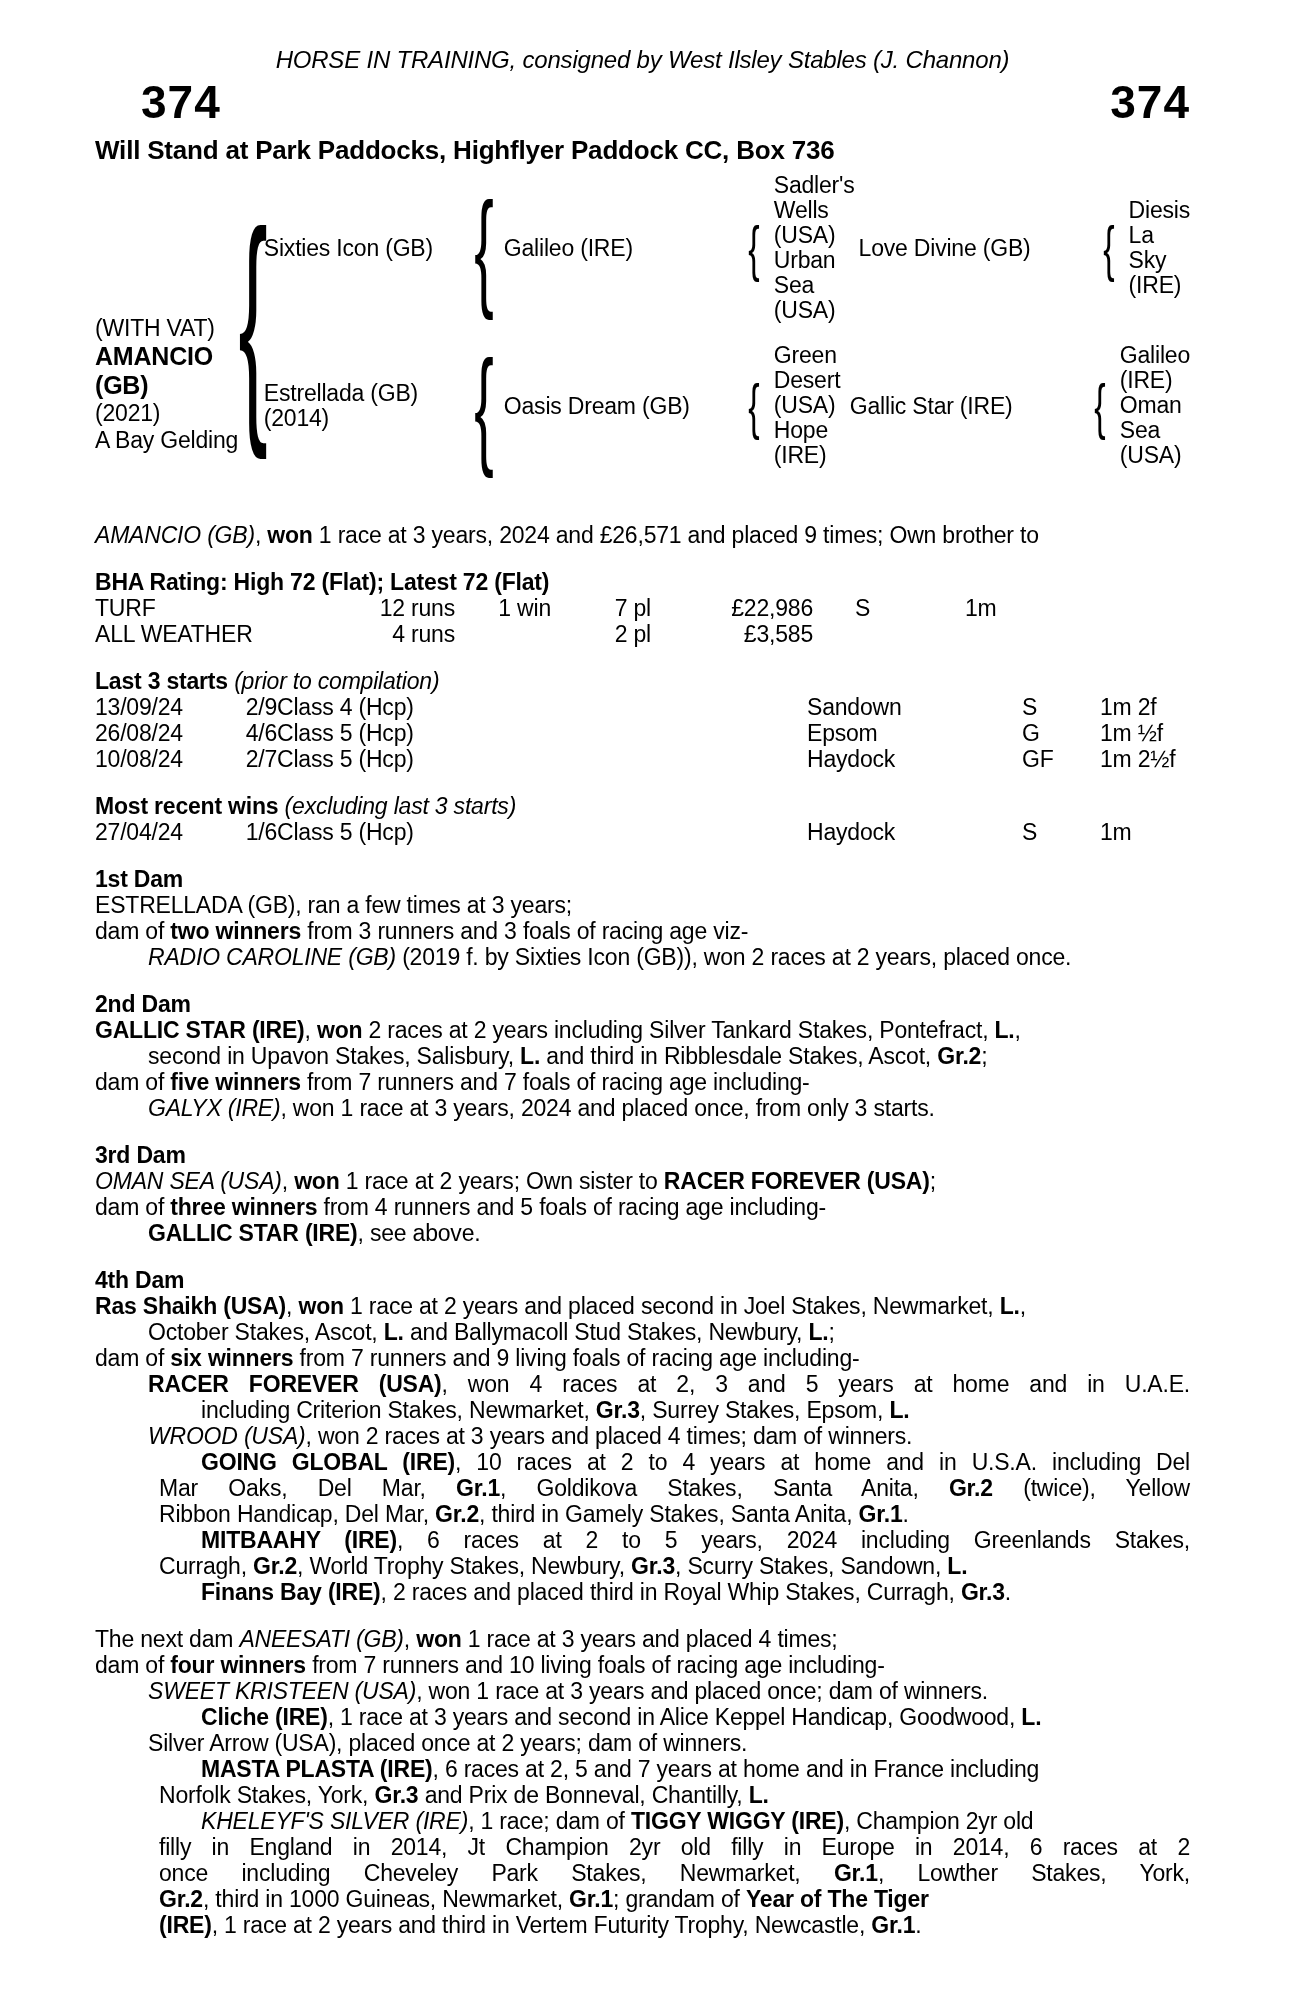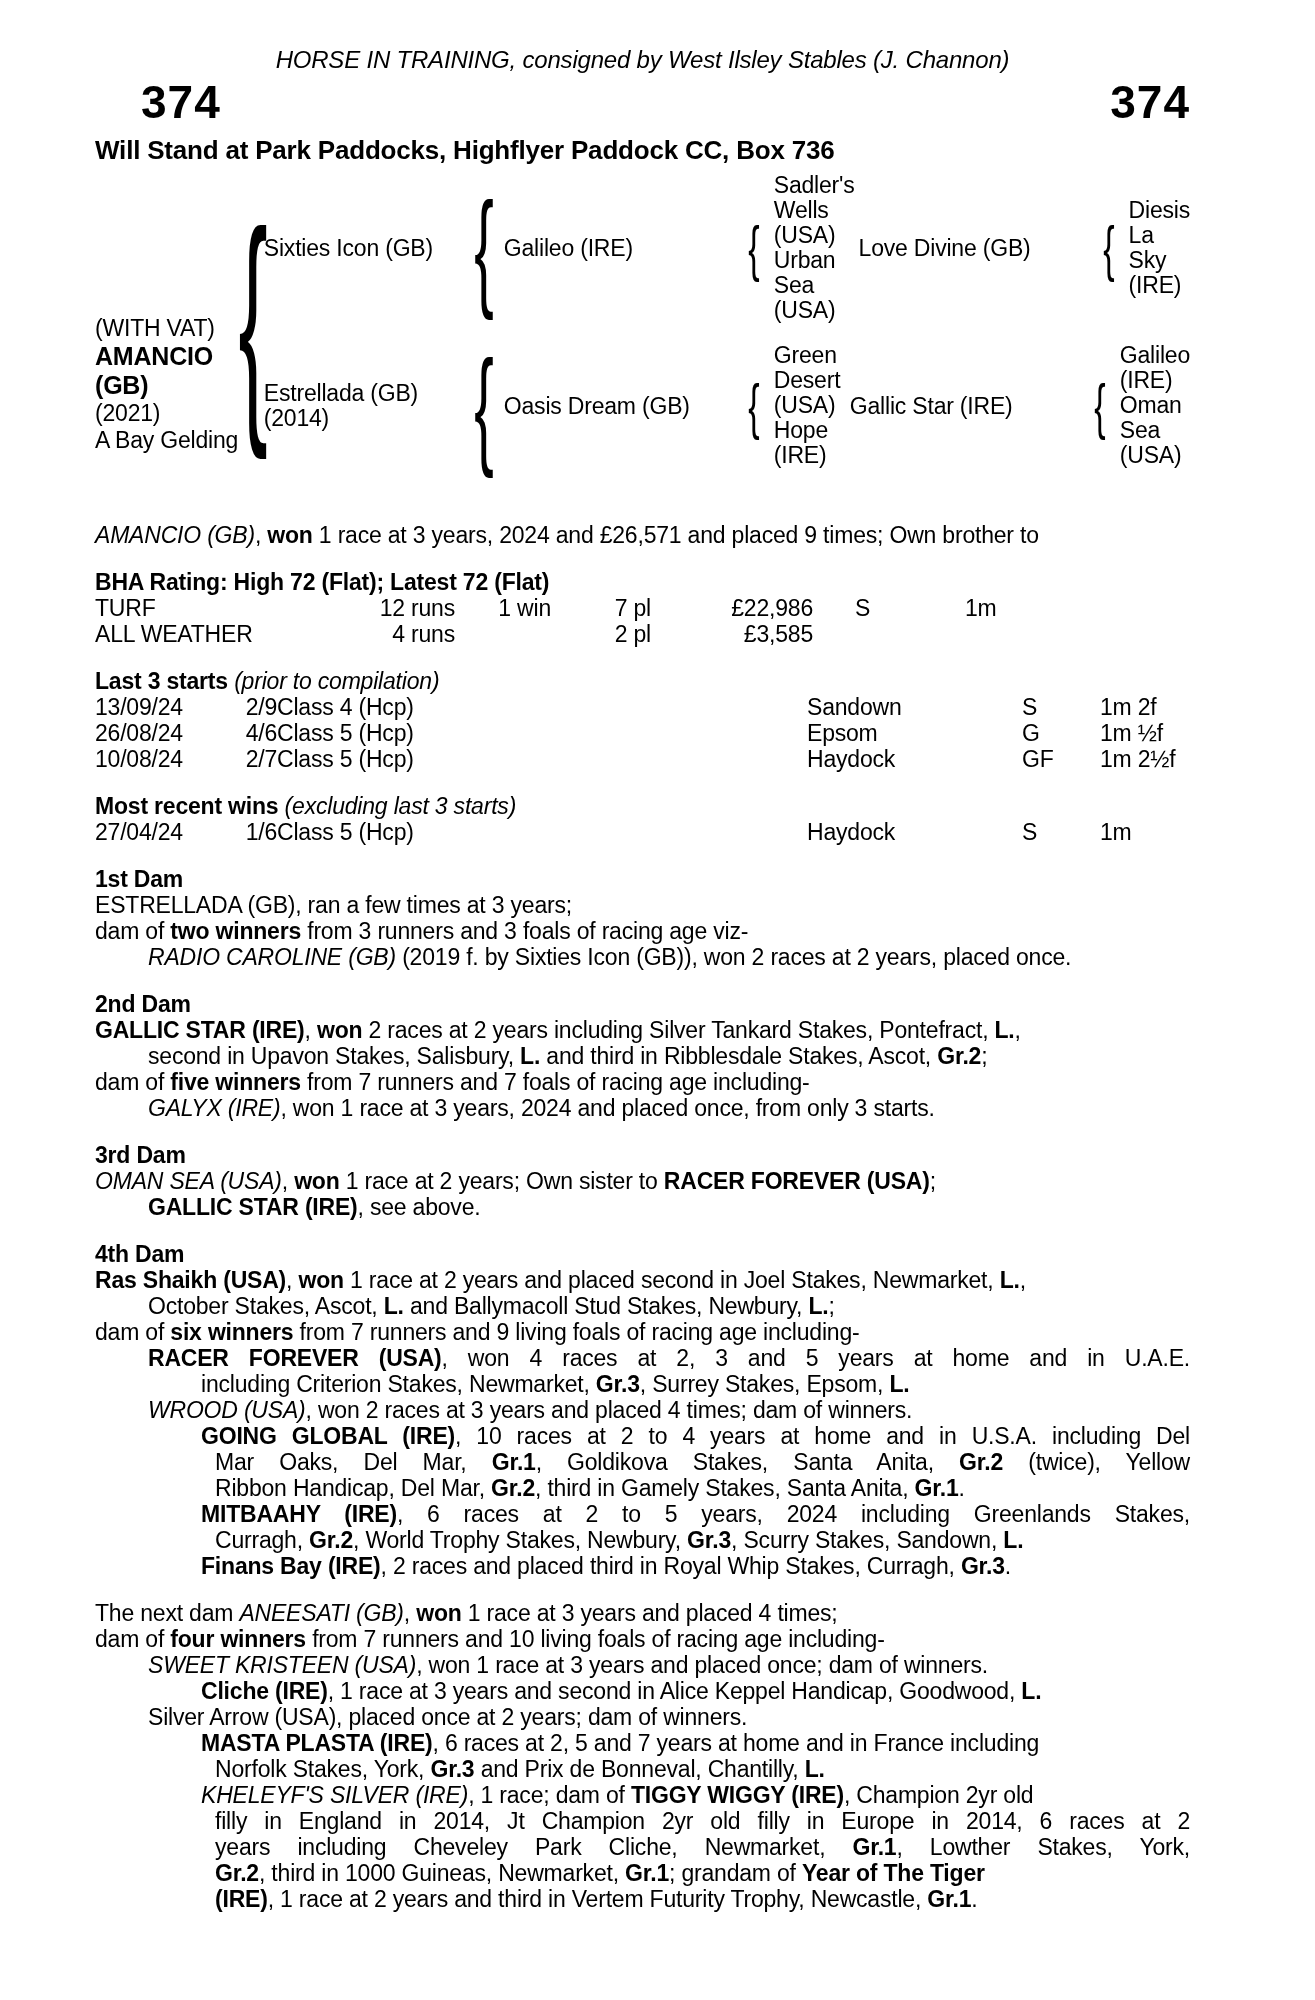--- a/index.html
+++ b/index.html
@@ -40,21 +40,21 @@
   .b-lg::before{ font-size:250px; transform:translate(-50%,-50%) scaleX(.35); }
 
   
   .sect{ margin-top:21px; }
   .sect.intro{ margin-top:54px; }
   .line{ white-space:nowrap; }
   .line.just{ white-space:normal; text-align:justify; text-align-last:justify; }
   .ind0{ margin-left:0; }
   .ind1{ margin-left:53px; }
   .ind2{ margin-left:106px; }
-  .ind3{ margin-left:120px; }
+  .ind3{ margin-left:64px; }
   .b{ font-weight:bold; }
   .i{ font-style:italic; }
 
   
   .rtable{ display:grid; }
   .t-bha{ grid-template-columns:252px 108px 96px 100px 162px 152px 1fr; }
   .t-bha .c1,.t-bha .c2,.t-bha .c3,.t-bha .c4{ text-align:right; }
   .t-bha .c5{ padding-left:42px; }
   .t-starts{ grid-template-columns:112px 70px 530px 215px 78px 1fr; }
   .t-starts .c1{ text-align:right; }
@@ -211,20 +211,21 @@
   <section class="sect">
       <div class="line ind0"><span class="b">2nd Dam</span></div>
       <div class="line ind0"><span class="b">GALLIC STAR (IRE)</span><span>, </span><span class="b">won</span><span> 2 races at 2 years including Silver Tankard Stakes, Pontefract, </span><span class="b">L.</span><span>,</span></div>
       <div class="line ind1"><span>second in Upavon Stakes, Salisbury, </span><span class="b">L.</span><span> and third in Ribblesdale Stakes, Ascot, </span><span class="b">Gr.2</span><span>;</span></div>
       <div class="line ind0"><span>dam of </span><span class="b">five winners</span><span> from 7 runners and 7 foals of racing age including-</span></div>
       <div class="line ind1"><span class="i">GALYX (IRE)</span><span>, won 1 race at 3 years, 2024 and placed once, from only 3 starts.</span></div>
     </section>
   <section class="sect">
       <div class="line ind0"><span class="b">3rd Dam</span></div>
       <div class="line ind0"><span class="i">OMAN SEA (USA)</span><span>, </span><span class="b">won</span><span> 1 race at 2 years; Own sister to </span><span class="b">RACER FOREVER (USA)</span><span>;</span></div>
+      <div class="line ind0"><span>dam of </span><span class="b">three winners</span><span> from 4 runners and 5 foals of racing age including-</span></div>
       <div class="line ind1"><span class="b">GALLIC STAR (IRE)</span><span>, see above.</span></div>
     </section>
   <section class="sect">
       <div class="line ind0"><span class="b">4th Dam</span></div>
       <div class="line ind0"><span class="b">Ras Shaikh (USA)</span><span>, </span><span class="b">won</span><span> 1 race at 2 years and placed second in Joel Stakes, Newmarket, </span><span class="b">L.</span><span>,</span></div>
       <div class="line ind1"><span>October Stakes, Ascot, </span><span class="b">L.</span><span> and Ballymacoll Stud Stakes, Newbury, </span><span class="b">L.</span><span>;</span></div>
       <div class="line ind0"><span>dam of </span><span class="b">six winners</span><span> from 7 runners and 9 living foals of racing age including-</span></div>
       <div class="line ind1 just"><span class="b">RACER FOREVER (USA)</span><span>, won 4 races at 2, 3 and 5 years at home and in U.A.E.</span></div>
       <div class="line ind2"><span>including Criterion Stakes, Newmarket, </span><span class="b">Gr.3</span><span>, Surrey Stakes, Epsom, </span><span class="b">L.</span></div>
       <div class="line ind1"><span class="i">WROOD (USA)</span><span>, won 2 races at 3 years and placed 4 times; dam of winners.</span></div>
@@ -238,18 +239,18 @@
   <section class="sect">
       <div class="line ind0"><span>The next dam </span><span class="i">ANEESATI (GB)</span><span>, </span><span class="b">won</span><span> 1 race at 3 years and placed 4 times;</span></div>
       <div class="line ind0"><span>dam of </span><span class="b">four winners</span><span> from 7 runners and 10 living foals of racing age including-</span></div>
       <div class="line ind1"><span class="i">SWEET KRISTEEN (USA)</span><span>, won 1 race at 3 years and placed once; dam of winners.</span></div>
       <div class="line ind2"><span class="b">Cliche (IRE)</span><span>, 1 race at 3 years and second in Alice Keppel Handicap, Goodwood, </span><span class="b">L.</span></div>
       <div class="line ind1"><span>Silver Arrow (USA), placed once at 2 years; dam of winners.</span></div>
       <div class="line ind2"><span class="b">MASTA PLASTA (IRE)</span><span>, 6 races at 2, 5 and 7 years at home and in France including</span></div>
       <div class="line ind3"><span>Norfolk Stakes, York, </span><span class="b">Gr.3</span><span> and Prix de Bonneval, Chantilly, </span><span class="b">L.</span></div>
       <div class="line ind2"><span class="i">KHELEYF'S SILVER (IRE)</span><span>, 1 race; dam of </span><span class="b">TIGGY WIGGY (IRE)</span><span>, Champion 2yr old</span></div>
       <div class="line ind3 just"><span>filly in England in 2014, Jt Champion 2yr old filly in Europe in 2014, 6 races at 2</span></div>
-      <div class="line ind3 just"><span>years including Cheveley Park Cliche, Newmarket, </span><span class="b">Gr.1</span><span>, Lowther Stakes, York,</span></div>
+      <div class="line ind3 just"><span>once including Cheveley Park Stakes, Newmarket, </span><span class="b">Gr.1</span><span>, Lowther Stakes, York,</span></div>
       <div class="line ind3"><span class="b">Gr.2</span><span>, third in 1000 Guineas, Newmarket, </span><span class="b">Gr.1</span><span>; grandam of </span><span class="b">Year of The Tiger</span></div>
       <div class="line ind3"><span class="b">(IRE)</span><span>, 1 race at 2 years and third in Vertem Futurity Trophy, Newcastle, </span><span class="b">Gr.1</span><span>.</span></div>
     </section>
 
 </main>
 
 </body></html>

